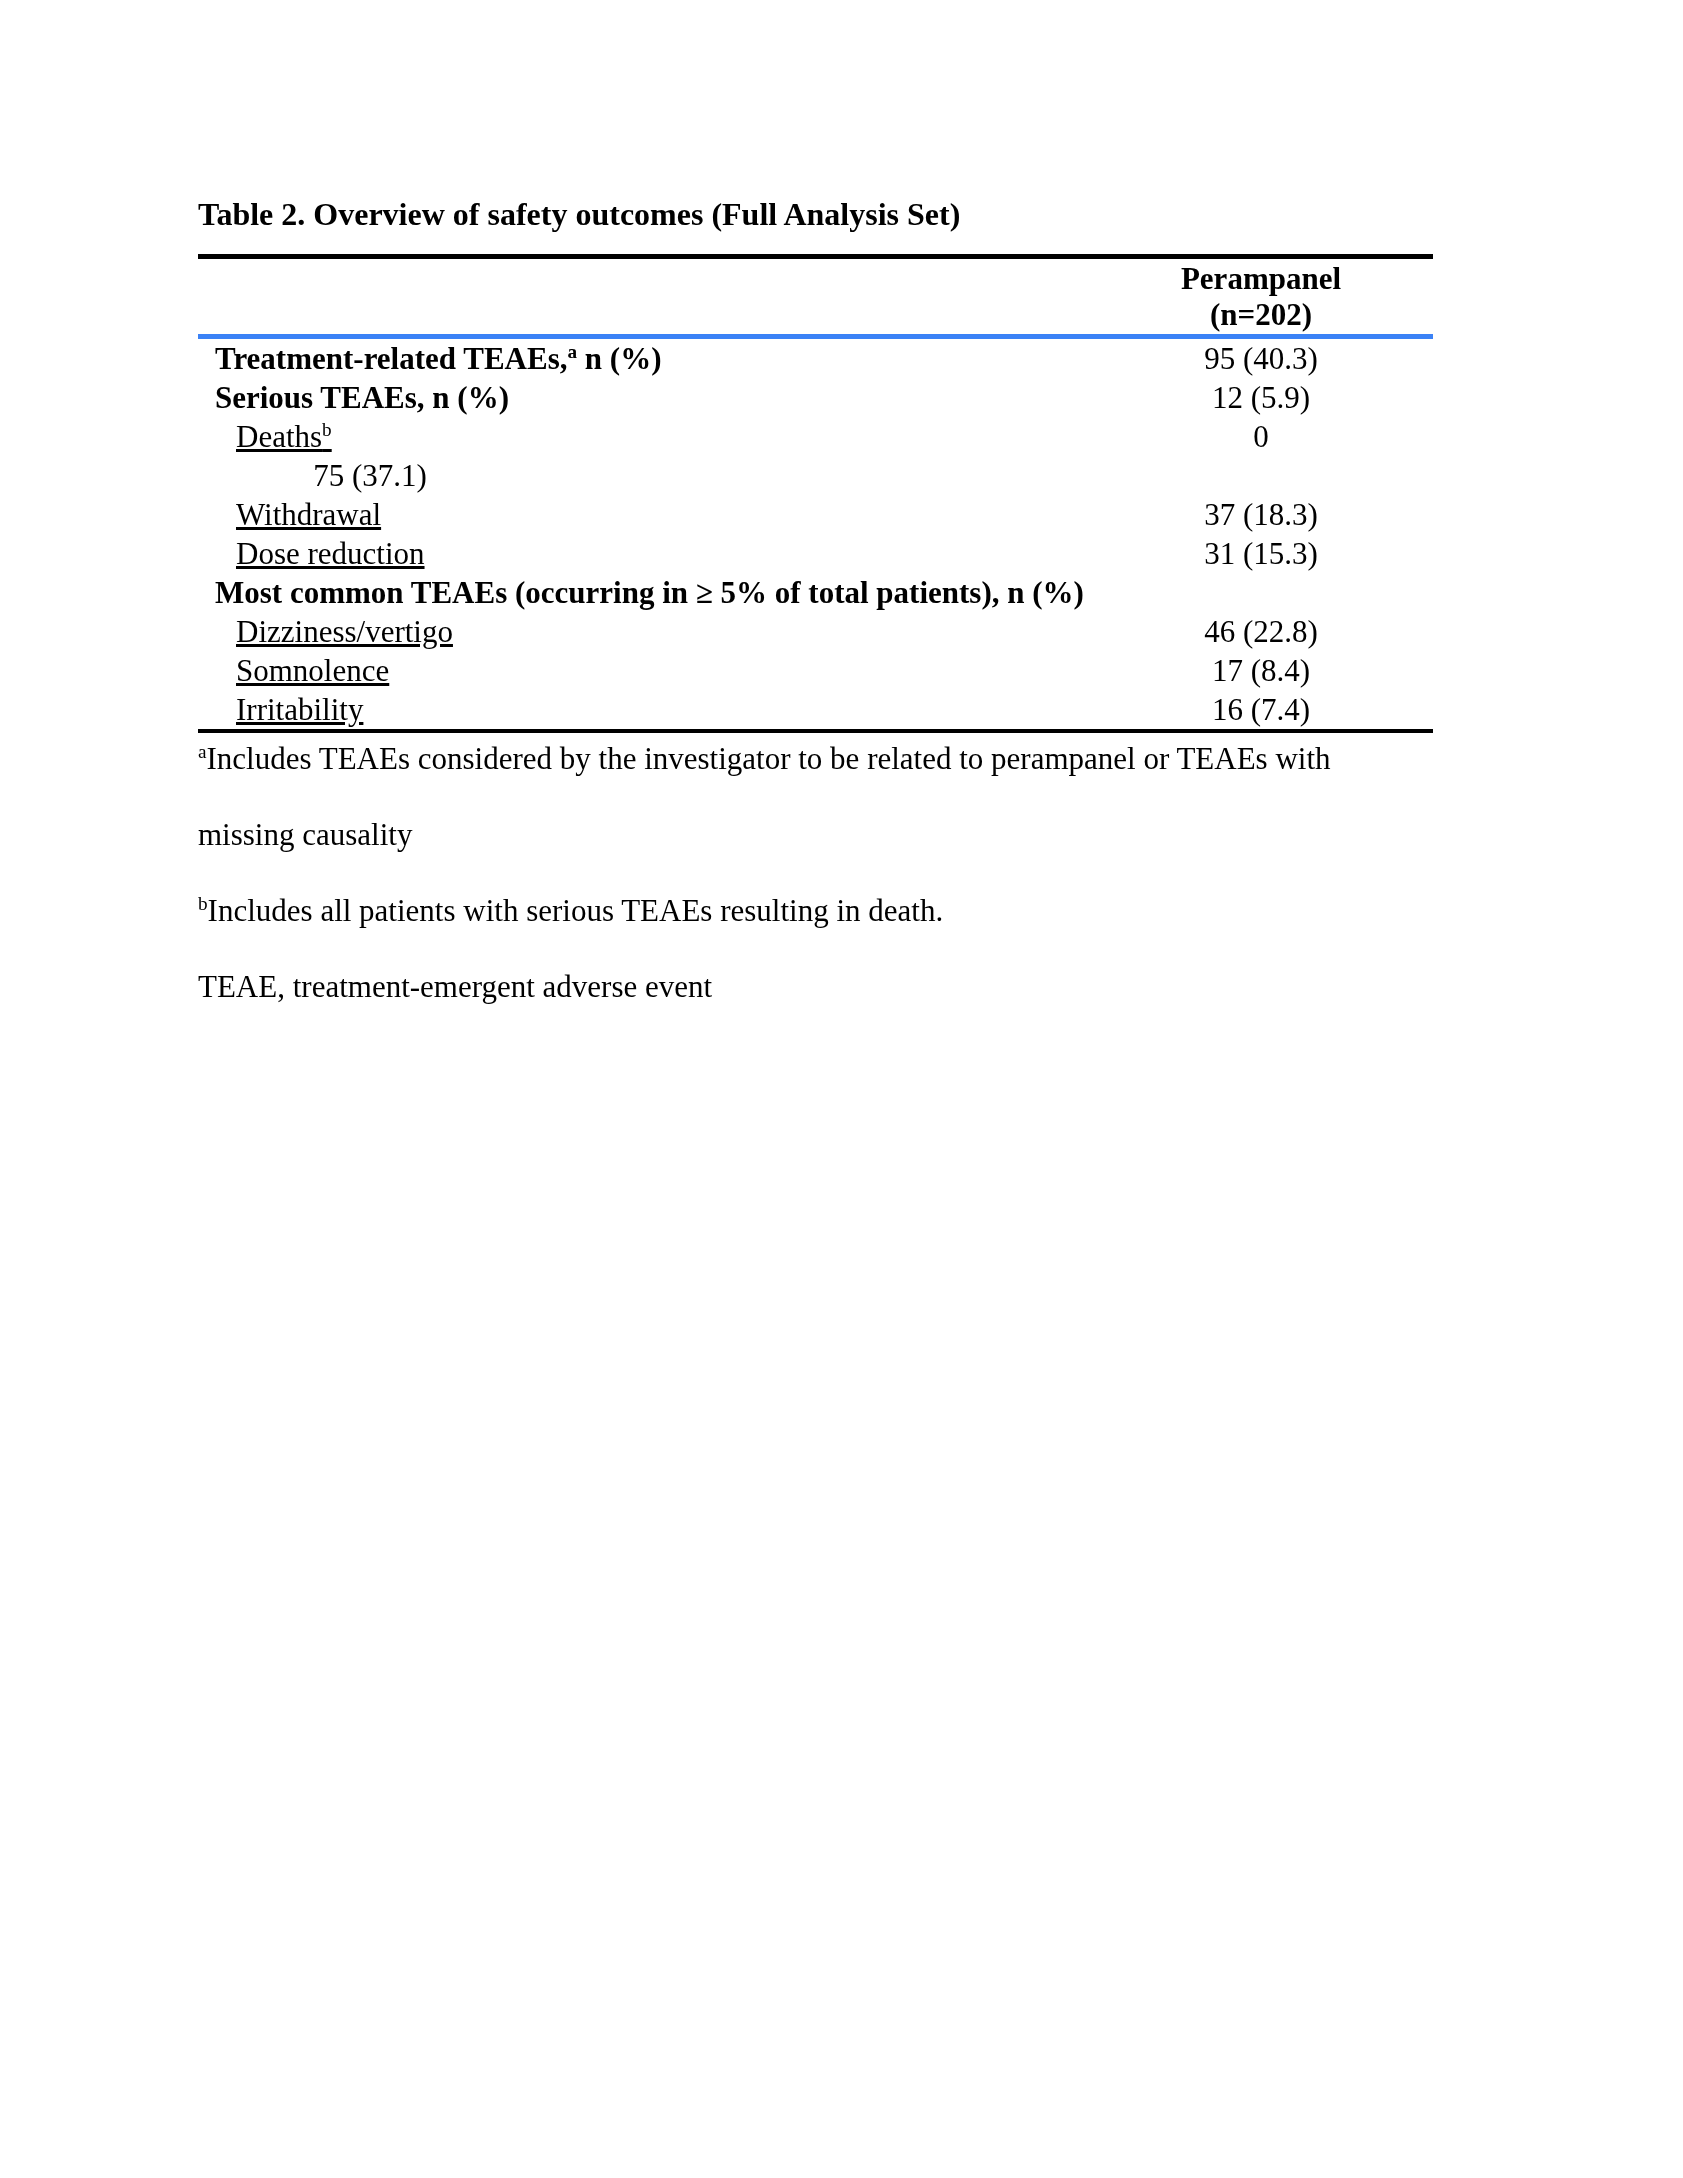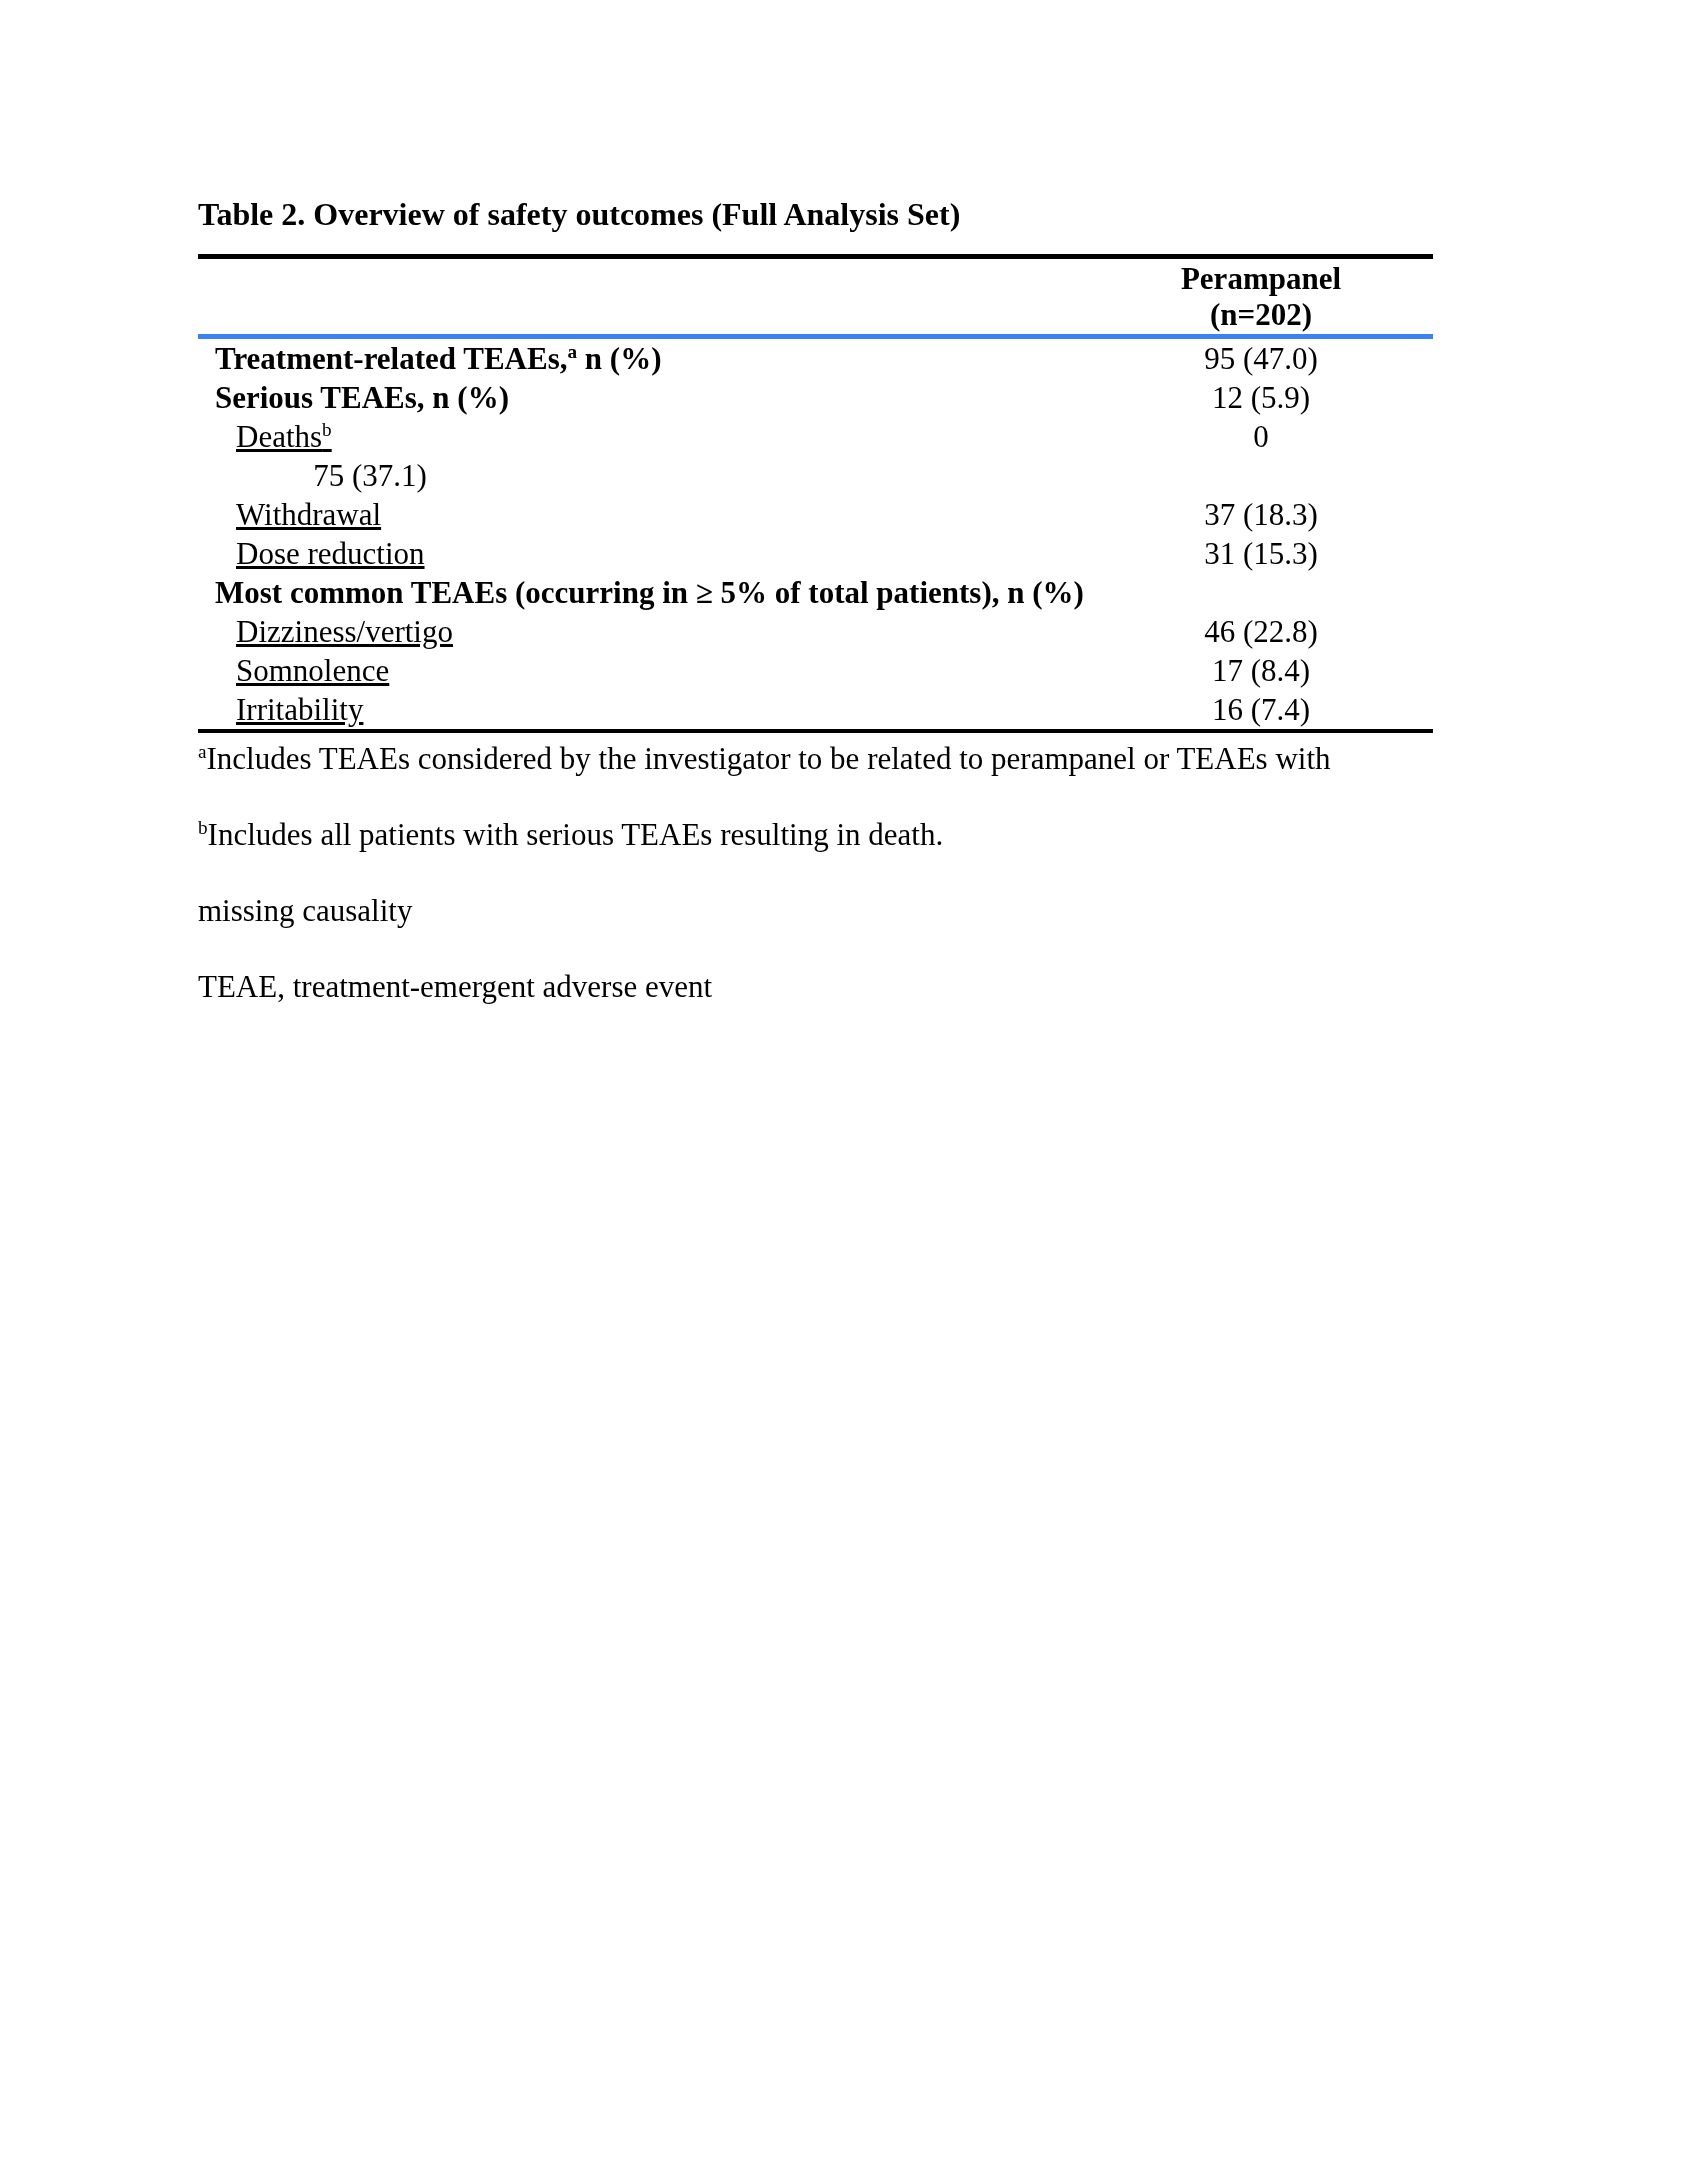--- a/index.html
+++ b/index.html
@@ -104,21 +104,21 @@
         <div>Perampanel</div>
         <div>(n=202)</div>
       </div>
     </div>
 
     <div class="tbl-body">
 
 
       <div class="row bold">
         <div class="label"><span>Treatment-related TEAEs,</span><sup>a</sup><span> n (%)</span></div>
-        <div class="value">95 (47.0)</div>
+        <div class="value">95 (40.3)</div>
       </div>
 
       <div class="row bold">
         <div class="label"><span>Serious TEAEs, n (%)</span></div>
         <div class="value">12 (5.9)</div>
       </div>
 
       <div class="row indent">
         <div class="label"><span>Deaths</span><sup>b</sup></div>
         <div class="value">0</div>
@@ -156,19 +156,19 @@
       <div class="row indent">
         <div class="label"><span>Irritability</span></div>
         <div class="value">16 (7.4)</div>
       </div>
 
     </div>
   </div>
 
   <div class="footnotes">
     <div class="fn-line"><sup>a</sup><span>Includes TEAEs considered by the investigator to be related to perampanel or TEAEs with</span></div>
+    <div class="fn-line">missing causality</div>
     <div class="fn-line"><sup>b</sup><span>Includes all patients with serious TEAEs resulting in death.</span></div>
-    <div class="fn-line">missing causality</div>
     <div class="fn-line">TEAE, treatment-emergent adverse event</div>
   </div>
 
 </div>
 
 
 </body></html>

